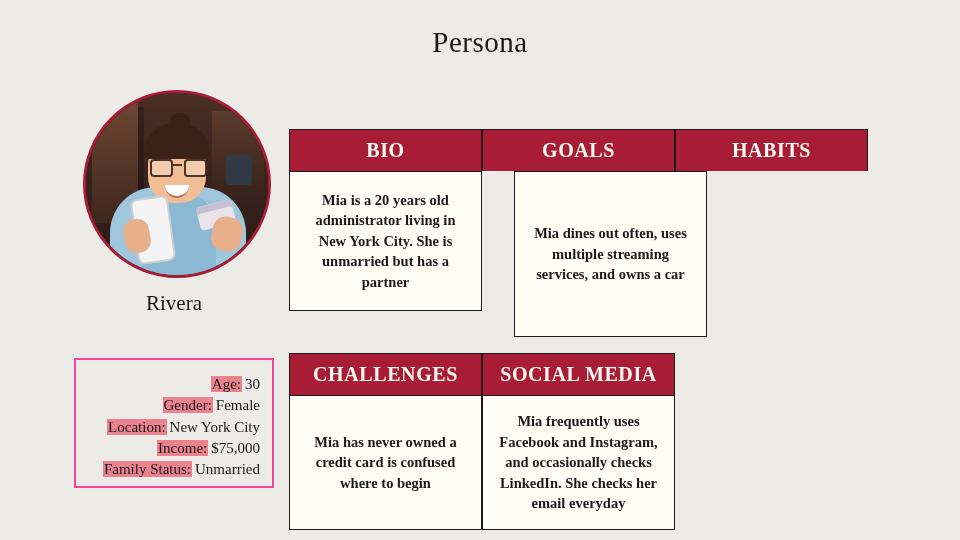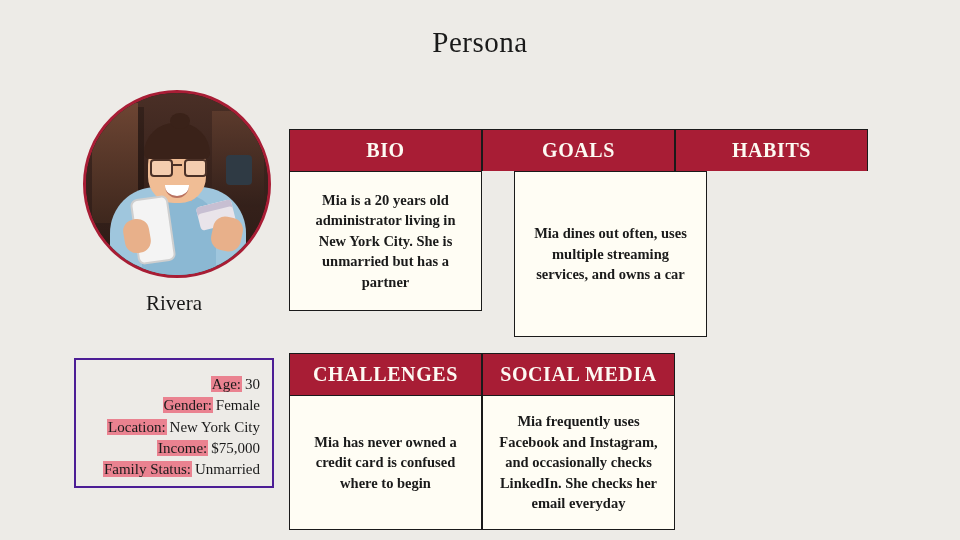--- a/index.html
+++ b/index.html
@@ -217,21 +217,21 @@
     line-height: 1.5;
     color: #1a1a1a;
   }
 
   .info-box {
     position: absolute;
     left: 74px;
     top: 358px;
     width: 200px;
     height: 130px;
-    border: 2px solid #4c1d95;
+    border: 2px solid #ec4899;
     box-sizing: border-box;
     background: transparent;
   }
   .info-list {
     position: absolute;
     left: 0;
     top: 0;
     width: 100%;
     height: 100%;
     padding: 14px 12px 0 0;

